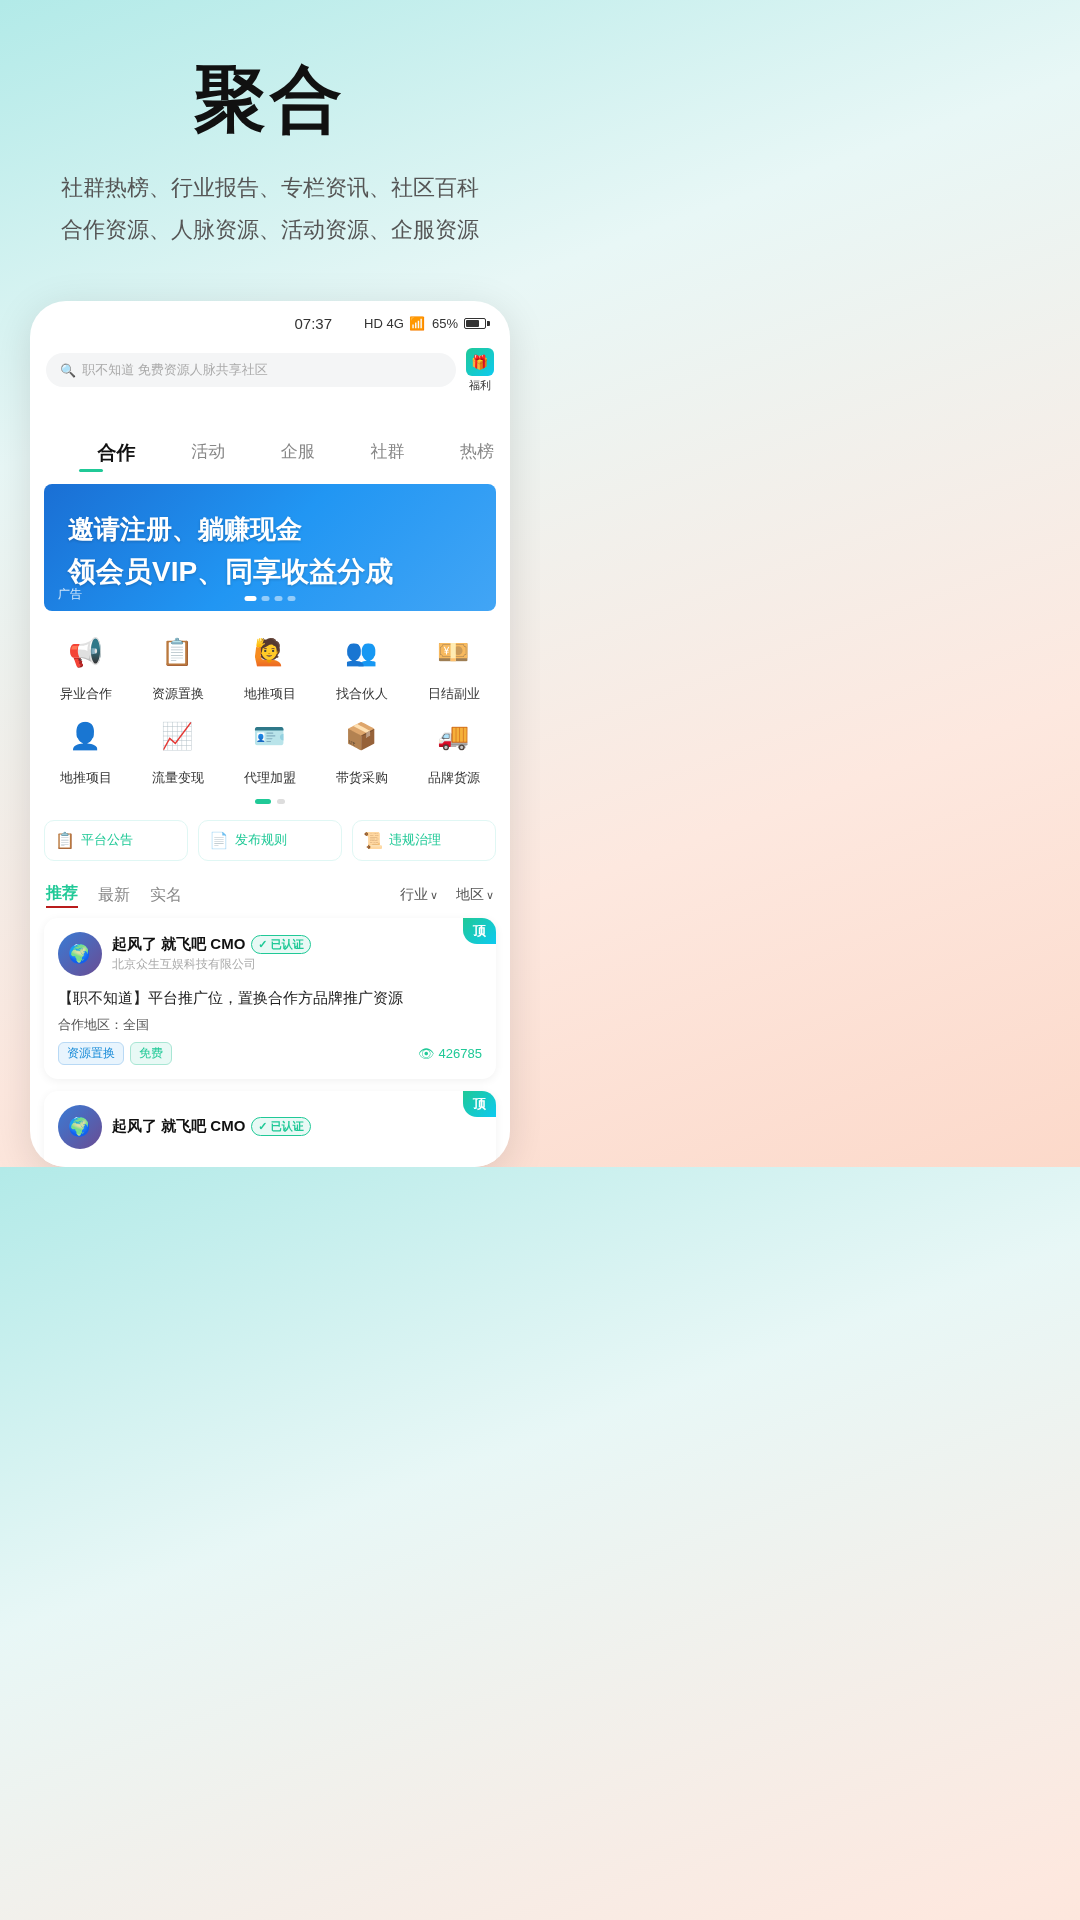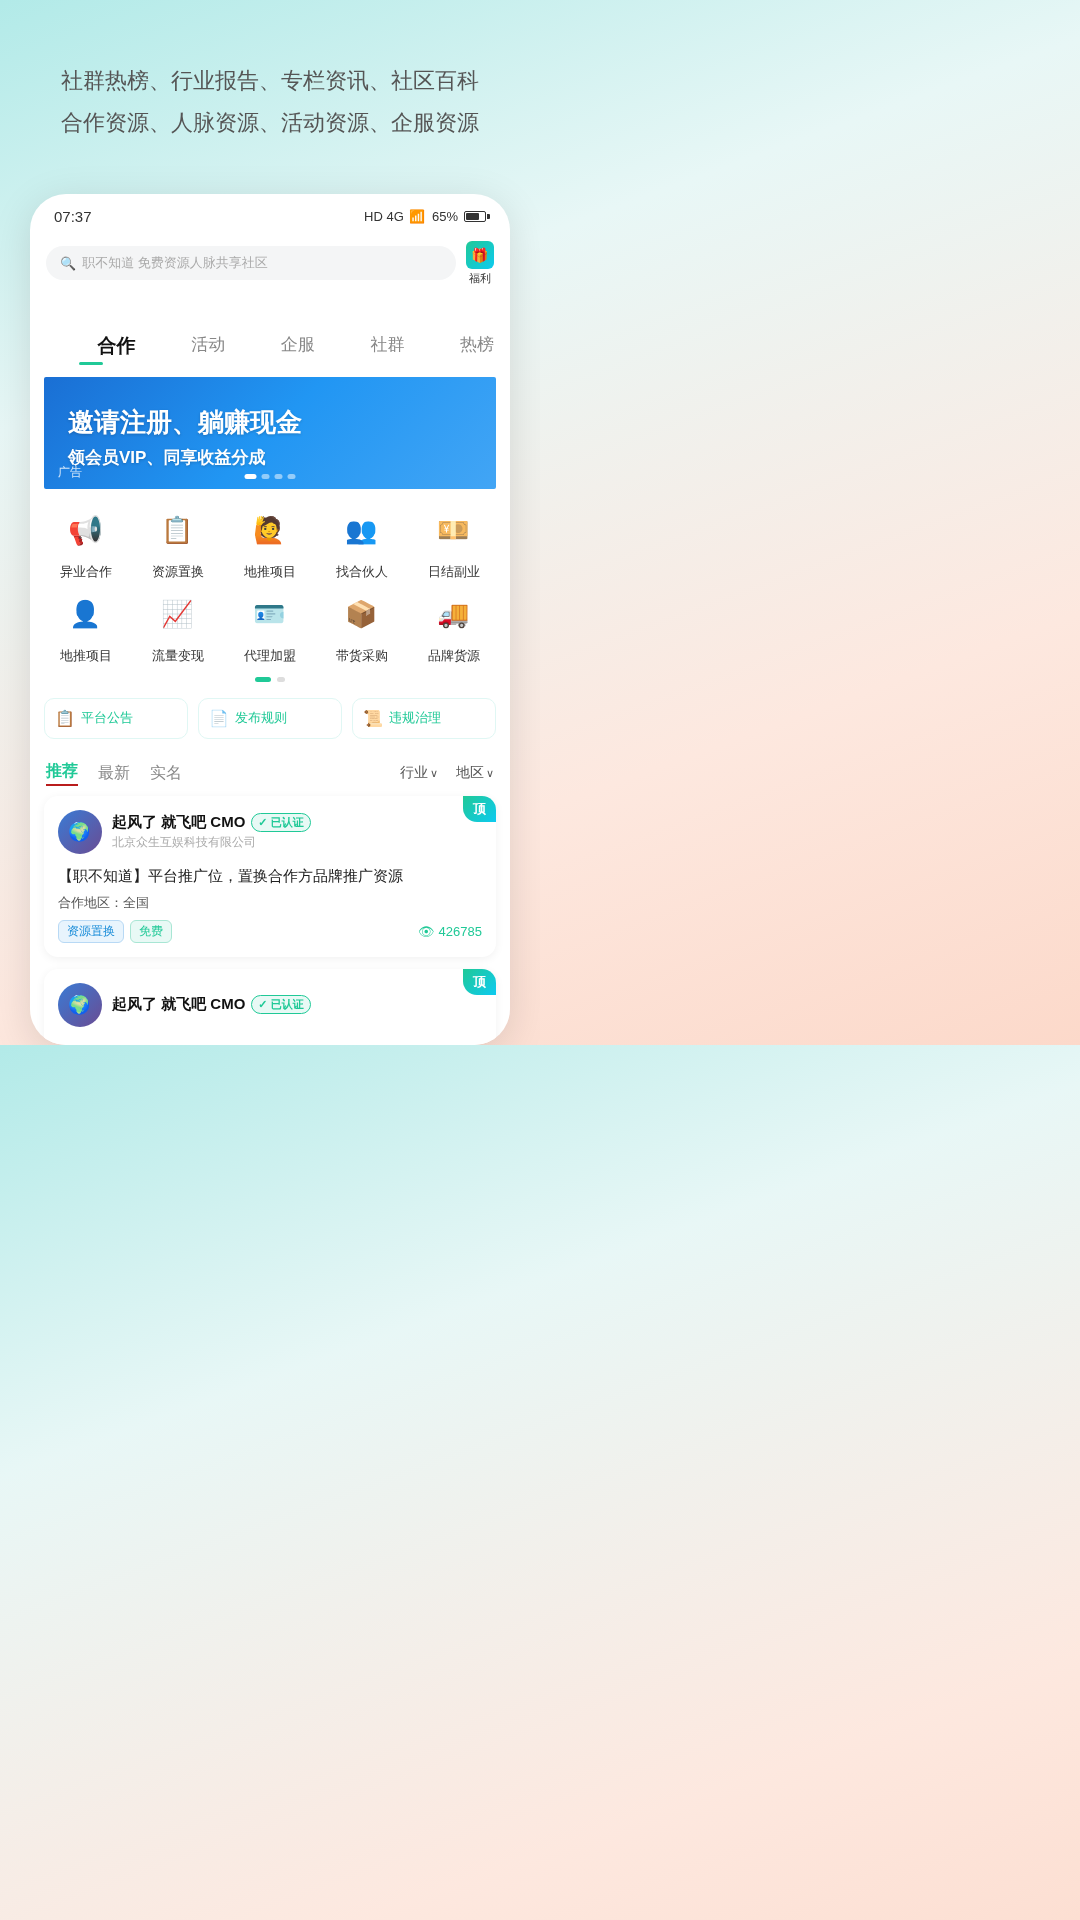--- a/index.html
+++ b/index.html
@@ -37,25 +37,26 @@
       background: #fff;
       border-radius: 36px;
       overflow: hidden;
       box-shadow: 0 8px 40px rgba(0,0,0,0.12);
       padding-bottom: 0;
     }
 
     
     .status-bar {
       display: flex;
-      justify-content: space-between;
+      justify-content: flex-end;
       align-items: center;
       padding: 14px 24px 8px;
       font-size: 15px;
       color: #333;
+      gap: 32px;
     }
     .status-right {
       display: flex;
       align-items: center;
       gap: 6px;
       font-size: 13px;
     }
     .battery-icon {
       display: inline-block;
       width: 22px;
@@ -155,34 +156,34 @@
       width: 24px;
       height: 3px;
       background: #20c997;
       border-radius: 2px;
     }
 
     
     .banner {
       margin: 0 14px;
       background: linear-gradient(135deg, #1a6fd4, #2196f3, #42a5f5);
-      border-radius: 2px;
+      border-radius: 8px;
       padding: 28px 24px 20px;
       color: white;
       position: relative;
       overflow: hidden;
     }
     .banner-text1 {
       font-size: 26px;
       font-weight: 800;
       margin-bottom: 6px;
       text-shadow: 0 1px 3px rgba(0,0,0,0.2);
     }
     .banner-text2 {
-      font-size: 17px;
+      font-size: 28px;
       font-weight: 800;
       text-shadow: 0 1px 3px rgba(0,0,0,0.2);
     }
     .banner-ad-label {
       position: absolute;
       bottom: 8px;
       left: 14px;
       font-size: 12px;
       opacity: 0.8;
     }
@@ -422,20 +423,21 @@
       padding: 14px 14px 8px;
       box-shadow: 0 2px 10px rgba(0,0,0,0.06);
       position: relative;
     }
     .search-icon-svg { color: #aaa; font-size: 14px; }
   </style>
 </head>
 <body>
 
 <div class="hero">
+  <div class="hero-title">聚合</div>
   <div class="hero-subtitle">
     <div>社群热榜、行业报告、专栏资讯、社区百科</div>
     <div>合作资源、人脉资源、活动资源、企服资源</div>
   </div>
 </div>
 
 <div class="phone-card">
 
   <div class="status-bar">
     <span>07:37</span>

